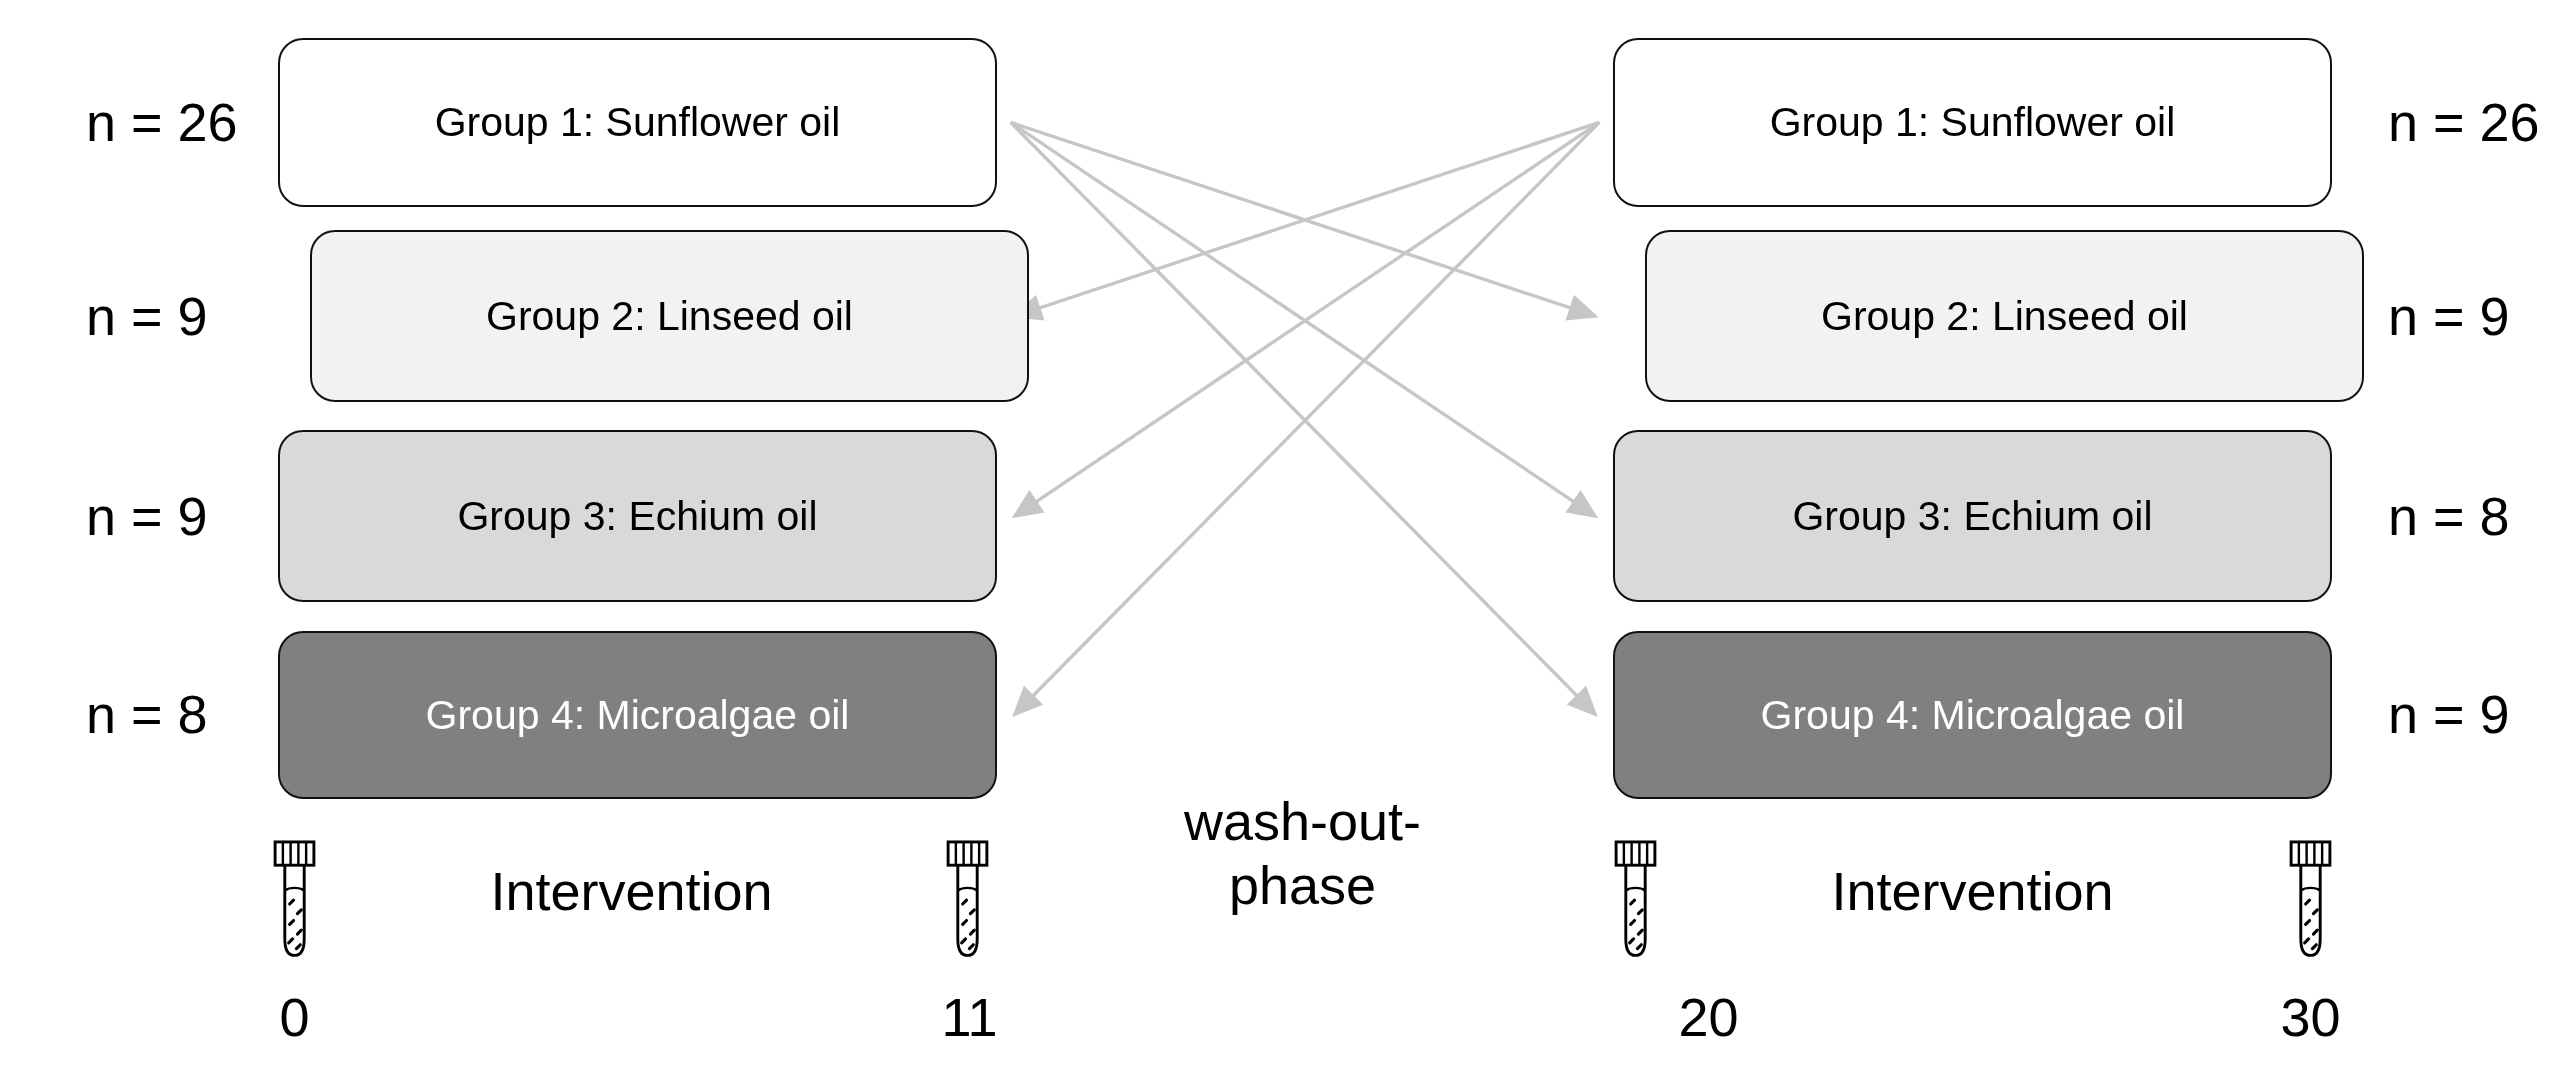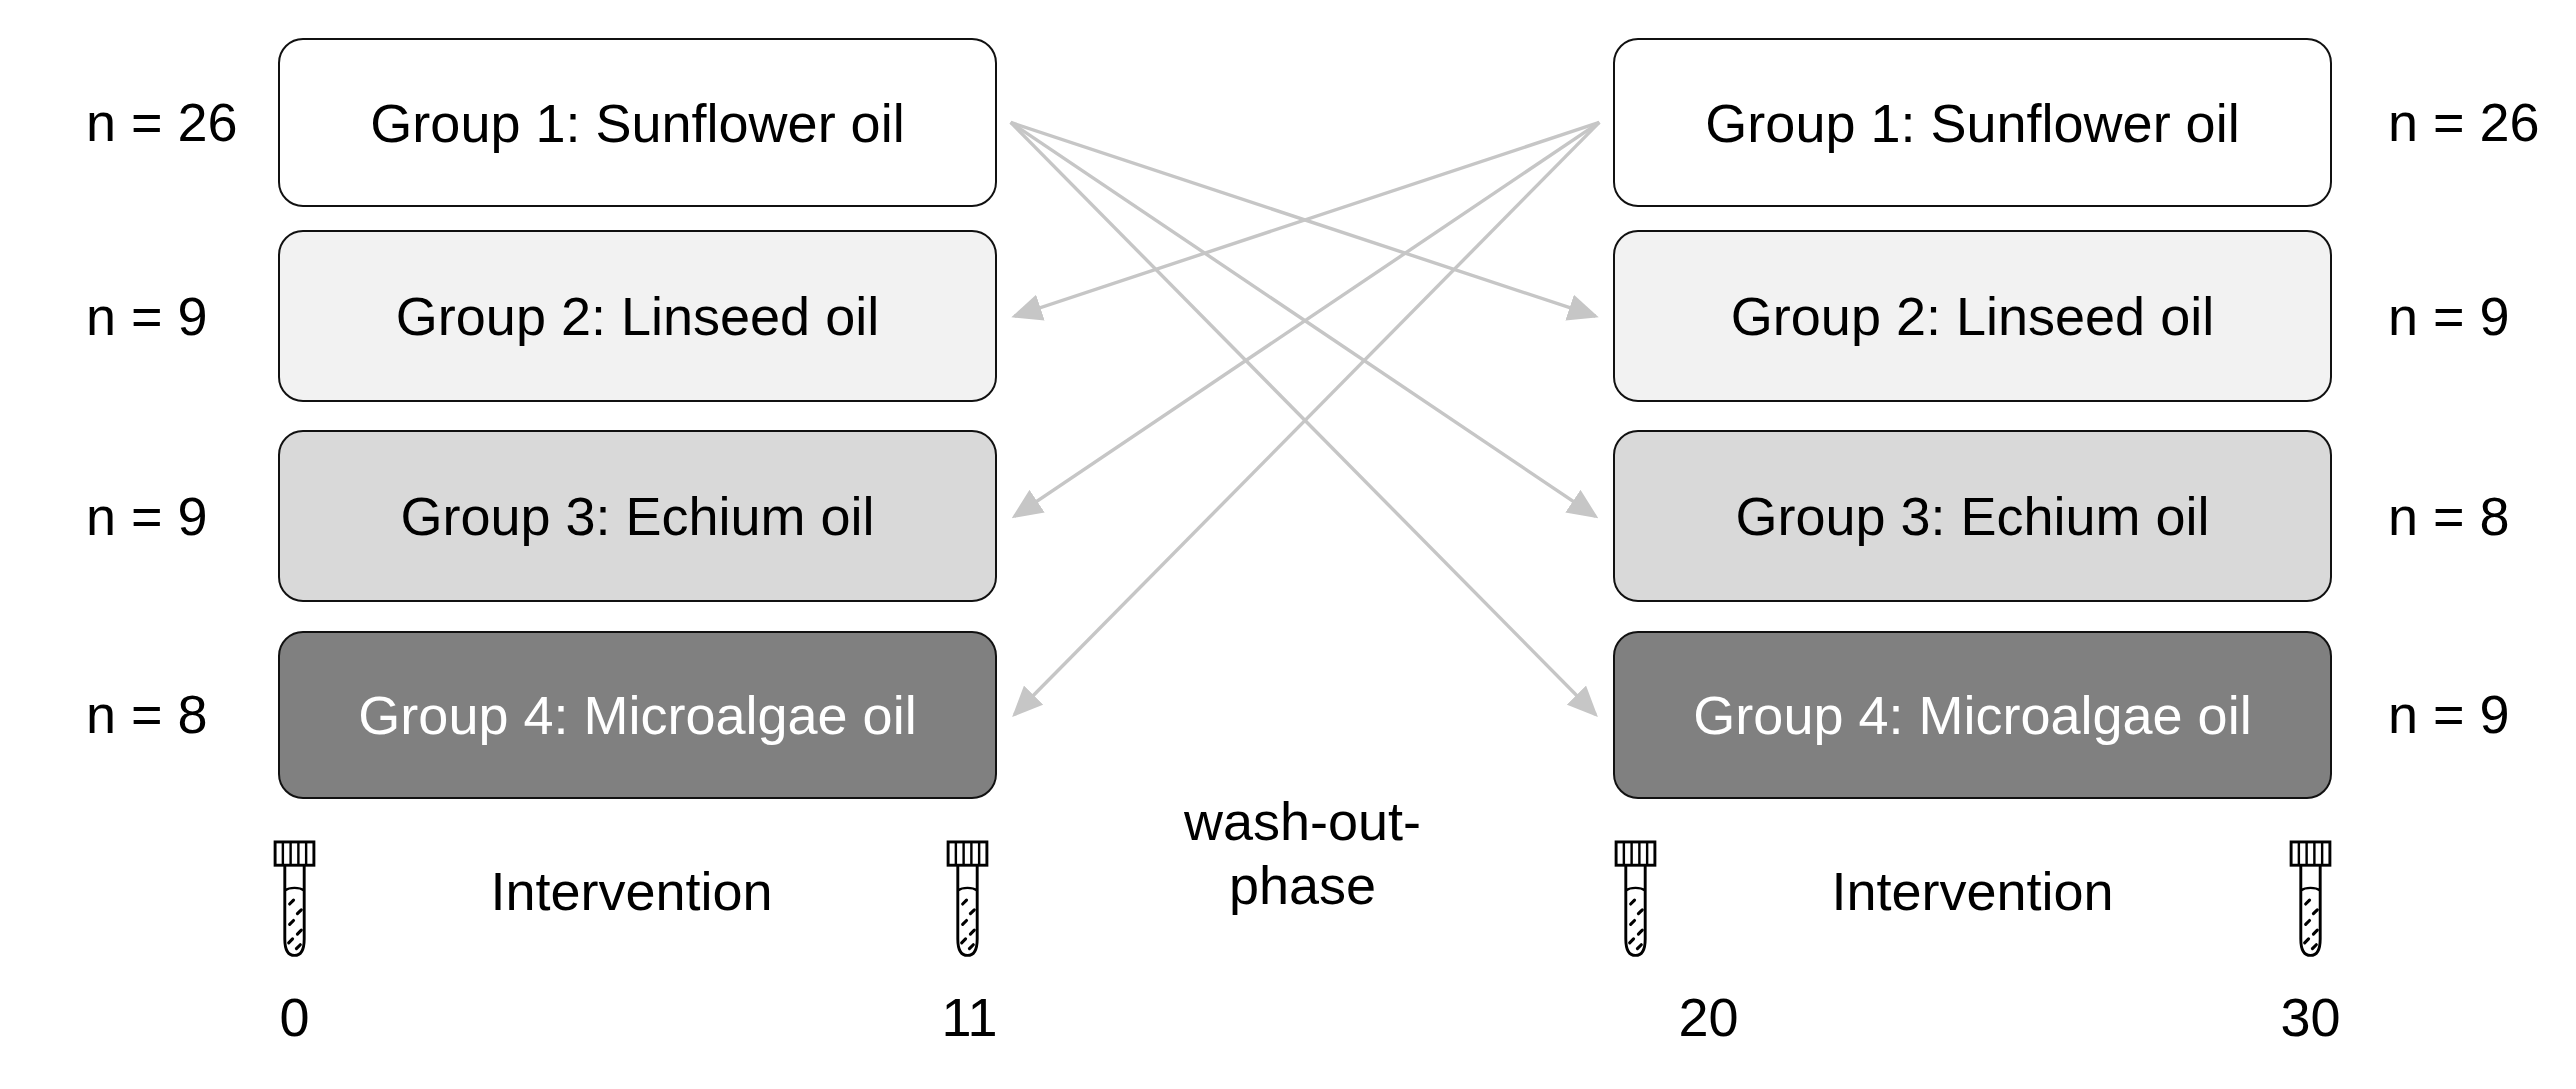--- a/index.html
+++ b/index.html
@@ -23,30 +23,30 @@
     height: 1089px;
     pointer-events: none;
   }
   .gbox {
     position: absolute;
     border: 2.9px solid #111111;
     border-radius: 25px;
     display: flex;
     align-items: center;
     justify-content: center;
-    font-size: 54px;
+    font-size: 41px;
     box-sizing: border-box;
     text-align: center;
   }
   
   .c1 { left: 278px;  width: 719px; }
   .c2 { left: 1613px; width: 719px; }
   
   .r1 { top: 38px;  height: 169px; }
-  .r2 { top: 230px; height: 172px; }
+  .r2 { top: 230px; height: 172px; margin-left: 32px; }
   .r3 { top: 430px; height: 172px; }
   .r4 { top: 631px; height: 168px; }
   .n-label {
     position: absolute;
     width: 214px;
     line-height: 64px;
     font-size: 54px;
     white-space: nowrap;
   }
   .n-col-left  { left: 86px; }

